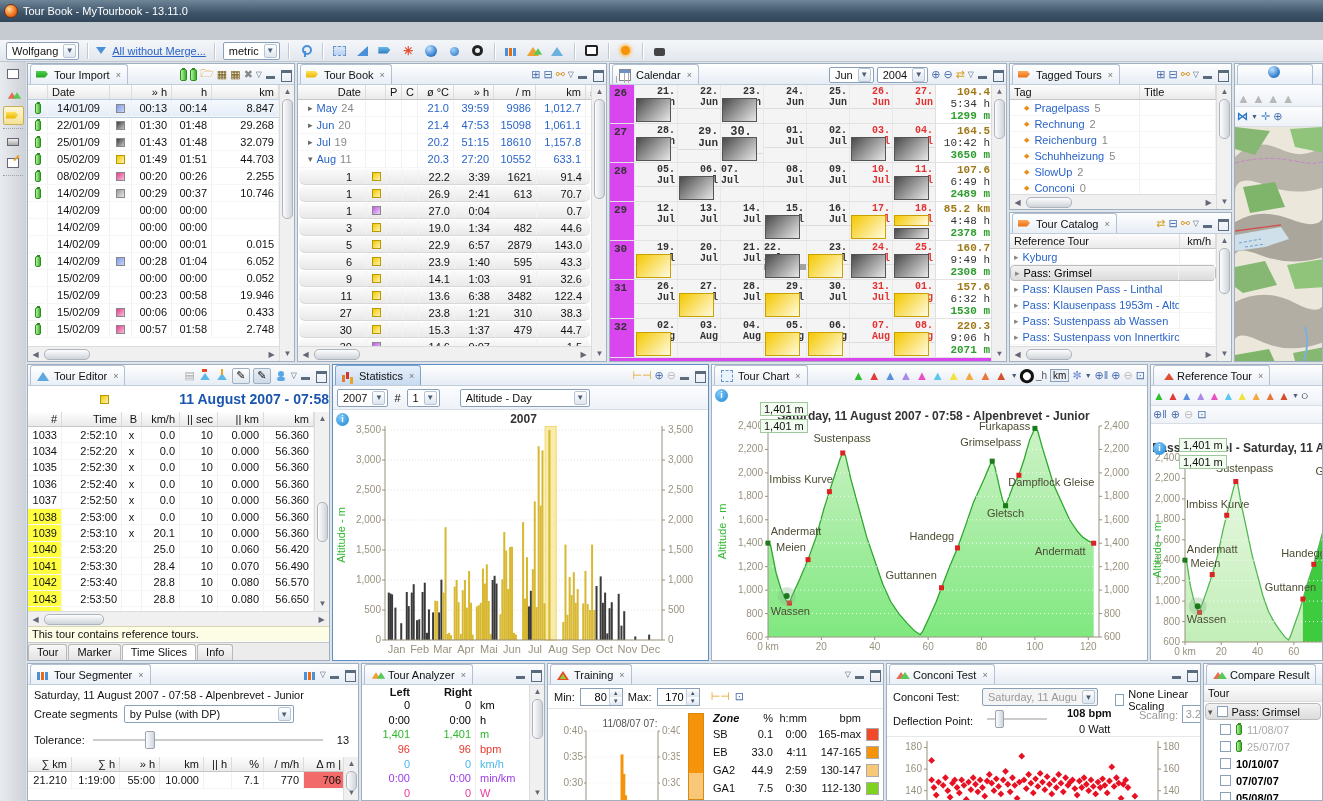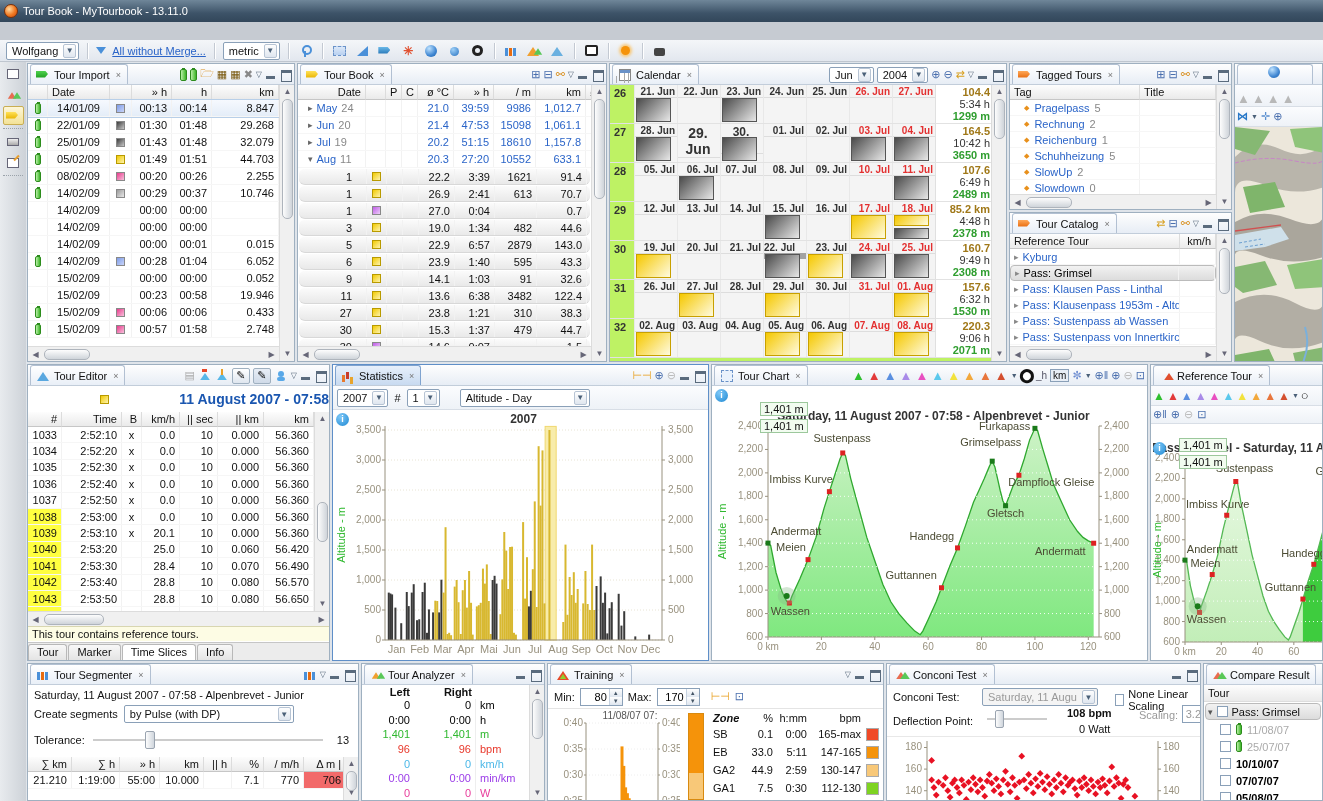--- a/index.html
+++ b/index.html
@@ -667,21 +667,21 @@
             <span class="arr">▼</span>
           </span>
         <span class="gly" style="color:#4a6fae;">⊕</span>
         <span class="gly" style="color:#4a6fae;">⊖</span>
         <span class="gly" style="color:#d8a020;">⇄</span>
         <span class="vmenu">▽</span>
         <span class="mm min"></span>
         <span class="mm max"></span>
       </span>
     </div>
-    <div class="pbody" id="cal-body" style="background:#bef264;">
+    <div class="pbody" id="cal-body" style="background:#d946ef;font-family:Liberation Mono, monospace;">
         <div style="display:flex;height:39px;border-bottom:1px solid #e2e2e2;">
           <div style="width:24px;padding:2px 0 0 4px;font-weight:bold;color:#333;">26</div>
           <div style="width:43px;border-left:1px solid #e8e8e8;position:relative;background:#f4f4f4;">
             <div style="font-size:10px;font-weight:bold;text-align:right;padding:1px 2px 0 0;color:#333;border-bottom:1px solid #ddd;">21. Jun</div>
             <div style="position:absolute;left:1px;right:6px;top:13px;height:24px;border:1px solid #555;background:linear-gradient(135deg,#4a4a4a,#e8e8e8);"></div>
           </div>
           <div style="width:43px;border-left:1px solid #e8e8e8;position:relative;background:#f4f4f4;">
             <div style="font-size:10px;font-weight:bold;text-align:right;padding:1px 2px 0 0;color:#333;border-bottom:1px solid #ddd;">22. Jun</div>
           </div>
           <div style="width:43px;border-left:1px solid #e8e8e8;position:relative;background:#f4f4f4;">
@@ -706,21 +706,21 @@
             <div style="color:#2f9e2f;font-weight:bold;">1299 m</div>
           </div>
         </div>
         <div style="display:flex;height:39px;border-bottom:1px solid #e2e2e2;">
           <div style="width:24px;padding:2px 0 0 4px;font-weight:bold;color:#333;">27</div>
           <div style="width:43px;border-left:1px solid #e8e8e8;position:relative;background:#f4f4f4;">
             <div style="font-size:10px;font-weight:bold;text-align:right;padding:1px 2px 0 0;color:#333;border-bottom:1px solid #ddd;">28. Jun</div>
             <div style="position:absolute;left:1px;right:6px;top:13px;height:24px;border:1px solid #555;background:linear-gradient(135deg,#4a4a4a,#e8e8e8);"></div>
           </div>
           <div style="width:43px;border-left:1px solid #e8e8e8;position:relative;background:#f4f4f4;">
-            <div style="font-size:14px;font-weight:bold;text-align:center;padding:1px 2px 0 0;color:#333;border-bottom:1px solid #ddd;">29. Jun</div>
+            <div style="font-size:11px;font-weight:bold;text-align:right;padding:1px 2px 0 0;color:#333;border-bottom:1px solid #ddd;">29. Jun</div>
           </div>
           <div style="width:43px;border-left:1px solid #e8e8e8;position:relative;background:#f4f4f4;">
             <div style="font-size:12px;font-weight:bold;text-align:center;padding:1px 2px 0 0;color:#333;border-bottom:1px solid #ddd;">30. Jun</div>
             <div style="position:absolute;left:1px;right:6px;top:13px;height:24px;border:1px solid #555;background:linear-gradient(135deg,#4a4a4a,#e8e8e8);"></div>
           </div>
           <div style="width:43px;border-left:1px solid #e8e8e8;position:relative;background:#f4f4f4;">
             <div style="font-size:10px;font-weight:bold;text-align:right;padding:1px 2px 0 0;color:#333;border-bottom:1px solid #ddd;">01. Jul</div>
           </div>
           <div style="width:43px;border-left:1px solid #e8e8e8;position:relative;background:#f4f4f4;">
             <div style="font-size:10px;font-weight:bold;text-align:right;padding:1px 2px 0 0;color:#333;border-bottom:1px solid #ddd;">02. Jul</div>
@@ -742,21 +742,21 @@
         <div style="display:flex;height:39px;border-bottom:1px solid #e2e2e2;">
           <div style="width:24px;padding:2px 0 0 4px;font-weight:bold;color:#333;">28</div>
           <div style="width:43px;border-left:1px solid #e8e8e8;position:relative;background:#f4f4f4;">
             <div style="font-size:10px;font-weight:bold;text-align:right;padding:1px 2px 0 0;color:#333;border-bottom:1px solid #ddd;">05. Jul</div>
           </div>
           <div style="width:43px;border-left:1px solid #e8e8e8;position:relative;background:#f4f4f4;">
             <div style="font-size:10px;font-weight:bold;text-align:right;padding:1px 2px 0 0;color:#333;border-bottom:1px solid #ddd;">06. Jul</div>
             <div style="position:absolute;left:1px;right:6px;top:13px;height:24px;border:1px solid #555;background:linear-gradient(135deg,#4a4a4a,#e8e8e8);"></div>
           </div>
           <div style="width:43px;border-left:1px solid #e8e8e8;position:relative;background:#f4f4f4;">
-            <div style="font-size:10px;font-weight:bold;text-align:center;padding:1px 2px 0 0;color:#333;border-bottom:1px solid #ddd;">07. Jul</div>
+            <div style="font-size:10px;font-weight:bold;text-align:left;padding:1px 2px 0 0;color:#333;border-bottom:1px solid #ddd;">07. Jul</div>
           </div>
           <div style="width:43px;border-left:1px solid #e8e8e8;position:relative;background:#f4f4f4;">
             <div style="font-size:10px;font-weight:bold;text-align:right;padding:1px 2px 0 0;color:#333;border-bottom:1px solid #ddd;">08. Jul</div>
           </div>
           <div style="width:43px;border-left:1px solid #e8e8e8;position:relative;background:#f4f4f4;">
             <div style="font-size:10px;font-weight:bold;text-align:right;padding:1px 2px 0 0;color:#333;border-bottom:1px solid #ddd;">09. Jul</div>
           </div>
           <div style="width:43px;border-left:1px solid #e8e8e8;position:relative;background:#f4f4f4;">
             <div style="font-size:10px;font-weight:bold;text-align:right;padding:1px 2px 0 0;color:#e33030;border-bottom:1px solid #ddd;">10. Jul</div>
           </div>
@@ -970,21 +970,21 @@
             <div class="cell" style="gap:5px;padding-left:14px;">
               <span style="color:#e8901c;font-size:7px;">◆</span>
               <span style="color:#2a64c8;">SlowUp</span>
               <span style="color:#888;">2</span>
             </div>
             <div class="cell"></div>
           </div>
           <div class="grid rowband" style="grid-template-columns:130px 1fr;height:16px;">
             <div class="cell" style="gap:5px;padding-left:14px;">
               <span style="color:#e8901c;font-size:7px;">◆</span>
-              <span style="color:#2a64c8;">Slowdown</span>
+              <span style="color:#2a64c8;">Conconi</span>
               <span style="color:#888;">0</span>
             </div>
             <div class="cell"></div>
           </div>
         </div>
         <div class="vsb" style="top: 0px;">
           <div class="ar" style="top:0;">▲</div>
           <div class="ar" style="bottom:0;">▼</div>
           <div class="th" style="top: 14px; height: 40px;"></div>
         </div>
@@ -1919,21 +1919,21 @@
           <input readonly="" value="170" style="">
           <span class="ud">
             <span>▲</span>
             <span>▼</span>
           </span>
         </span>
       <span class="gly" style="color:#e8a020;margin-left:6px;">⊢⊣</span>
       <span class="gly" style="color:#4a6fae;">⊡</span>
     </div>
     <div class="pbody" id="train-body">
-        <div style="position:absolute;left:0;top:0;width:132px;bottom:0;"><svg width="132" height="92">
+        <div style="position:absolute;left:0;top:8px;width:132px;bottom:0;"><svg width="132" height="92">
             <text x="82" y="10" text-anchor="middle" class="axis" style="fill:#555;">11/08/07 07:</text>
             <line x1="38" x2="110" y1="14" y2="14" stroke="#eee" stroke-dasharray="1,2"></line>
             <text x="35" y="17" text-anchor="end" class="axis">0:40</text>
             <text x="114" y="17" class="axis">0:40</text>
             <line x1="38" x2="36" y1="14" y2="14" stroke="#98917e"></line>
             <line x1="110" x2="112" y1="14" y2="14" stroke="#98917e"></line>
             <line x1="38" x2="110" y1="40.02079999999998" y2="40.02079999999998" stroke="#eee" stroke-dasharray="1,2"></line>
             <text x="35" y="43.02079999999998" text-anchor="end" class="axis">0:35</text>
             <text x="114" y="43.02079999999998" class="axis">0:35</text>
             <line x1="38" x2="36" y1="40.02079999999998" y2="40.02079999999998" stroke="#98917e"></line>
@@ -1968,21 +1968,21 @@
           <div style="display:grid;grid-template-columns:34px 32px 34px 54px 16px;height:18px;align-items:center;">
             <div style="padding:0 3px;">SB</div>
             <div style="text-align:right;padding:0 3px;">0.1</div>
             <div style="text-align:right;padding:0 3px;">0:00</div>
             <div style="text-align:right;padding:0 3px;">165-max</div>
             <div style="width:13px;height:13px;background:#f04a28;border:1px solid #aaa;margin-left:2px;"></div>
           </div>
           <div style="display:grid;grid-template-columns:34px 32px 34px 54px 16px;height:18px;align-items:center;">
             <div style="padding:0 3px;">EB</div>
             <div style="text-align:right;padding:0 3px;">33.0</div>
-            <div style="text-align:right;padding:0 3px;">5:11</div>
+            <div style="text-align:right;padding:0 3px;">4:11</div>
             <div style="text-align:right;padding:0 3px;">147-165</div>
             <div style="width:13px;height:13px;background:#f5930a;border:1px solid #aaa;margin-left:2px;"></div>
           </div>
           <div style="display:grid;grid-template-columns:34px 32px 34px 54px 16px;height:18px;align-items:center;">
             <div style="padding:0 3px;">GA2</div>
             <div style="text-align:right;padding:0 3px;">44.9</div>
             <div style="text-align:right;padding:0 3px;">2:59</div>
             <div style="text-align:right;padding:0 3px;">130-147</div>
             <div style="width:13px;height:13px;background:#f8c878;border:1px solid #aaa;margin-left:2px;"></div>
           </div>

